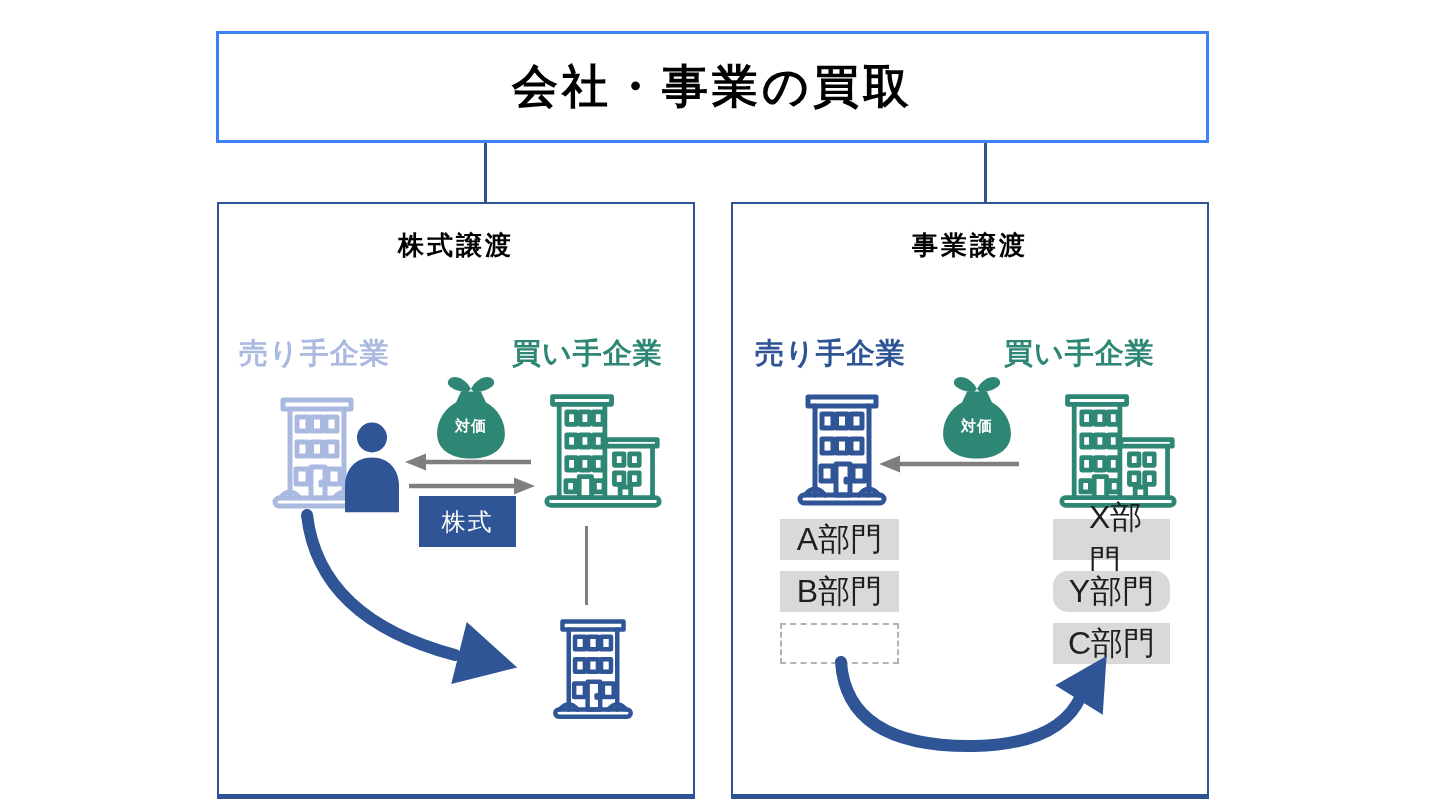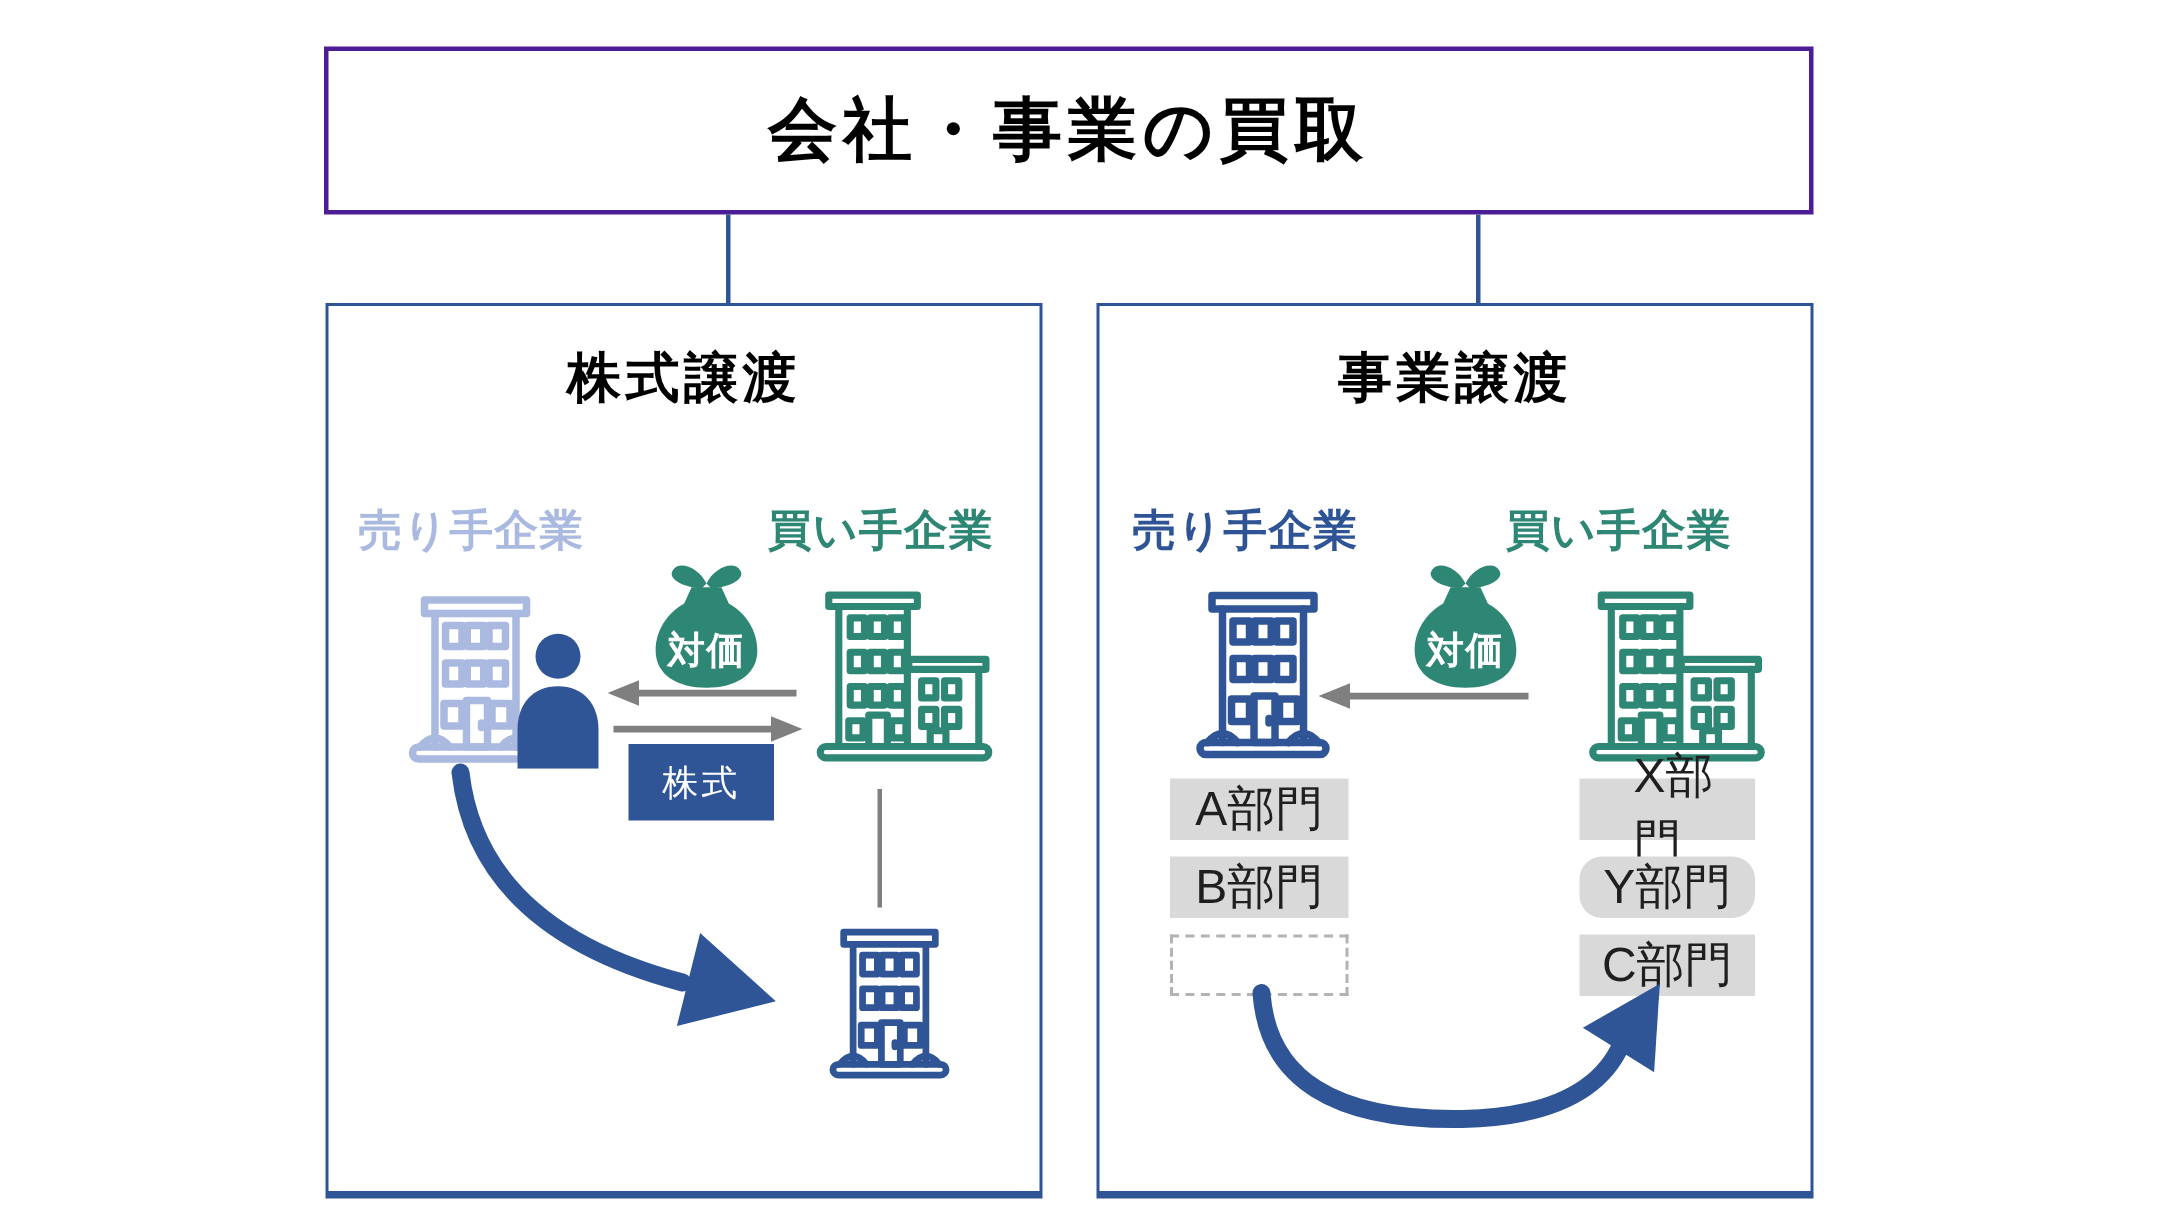--- a/index.html
+++ b/index.html
@@ -4,61 +4,61 @@
 <style>
   html,body{margin:0;padding:0;background:#ffffff;}
   .canvas{
     position:relative;width:1440px;height:810px;background:#ffffff;
     font-family:"Liberation Sans","DejaVu Sans",sans-serif;overflow:hidden;
     color:#000;
   }
   
   .title-box{
     position:absolute;left:216px;top:31px;width:993px;height:112px;
-    border:3px solid #4c1d95;background:#fff;
+    border:3px solid #3b82f6;background:#fff;
     display:flex;align-items:center;justify-content:center;box-sizing:border-box;
   }
   .title-box h1{
     margin:0;font-size:46px;font-weight:900;letter-spacing:4px;color:#000;
   }
   .connector{
     position:absolute;top:143px;width:3px;height:60px;background:#2e5496;
   }
   #conn-left{left:484px;}
   #conn-right{left:984px;}
 
   
   .panel{
     position:absolute;top:202px;width:478px;height:597px;background:#fff;
     border:2.5px solid #2e5496;border-bottom-width:5px;box-sizing:border-box;
   }
   #panel-stock{left:217px;}
   #panel-business{left:731px;}
   .panel h2{
     position:absolute;left:0;top:24px;width:100%;margin:0;text-align:center;
-    font-size:36px;font-weight:900;letter-spacing:3px;color:#000;
+    font-size:26px;font-weight:900;letter-spacing:3px;color:#000;
   }
   .party-label{
     position:absolute;font-size:29px;font-weight:800;letter-spacing:1px;white-space:nowrap;
   }
   .peri-text{color:#a9b9e0;}
   .blue-text{color:#2e5496;}
   .teal-text{color:#2e8674;}
 
   .icon-abs{position:absolute;}
   .peri-ic{color:#a9b9e0;}
   .blue-ic{color:#2f5597;}
   .teal-ic{color:#2e8674;}
 
   
   .bag{position:absolute;width:84px;height:86px;color:#2e8674;}
   .bag svg{display:block;width:100%;height:100%;}
   .bag-label{
     position:absolute;left:0;top:42px;width:100%;text-align:center;
-    color:#fff;font-size:25px;font-weight:800;letter-spacing:1px;
+    color:#fff;font-size:15px;font-weight:800;letter-spacing:1px;
   }
 
   
   .stock-box{
     position:absolute;left:200px;top:292px;width:97px;height:51px;background:#2f5597;
     display:flex;align-items:center;justify-content:center;
     color:#fff;font-size:24px;font-weight:400;letter-spacing:2px;
   }
 
   

